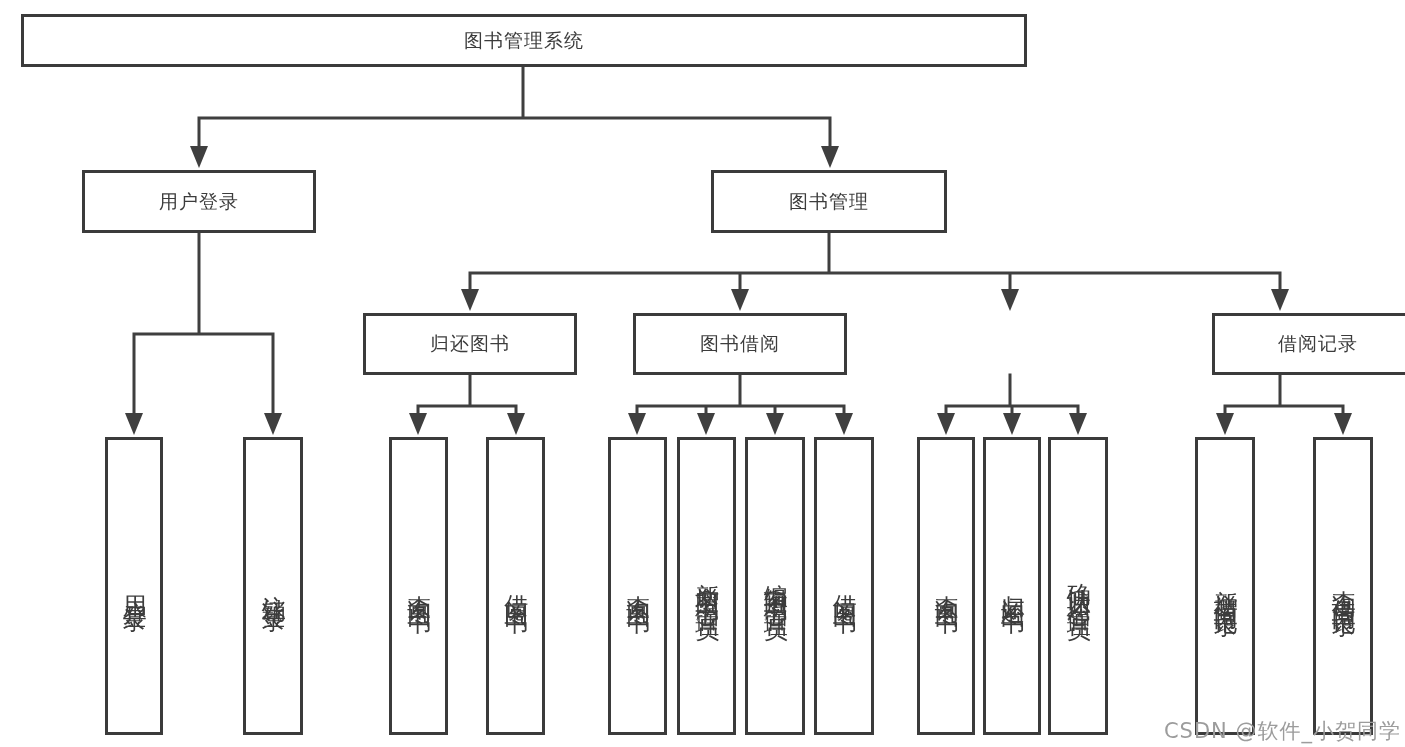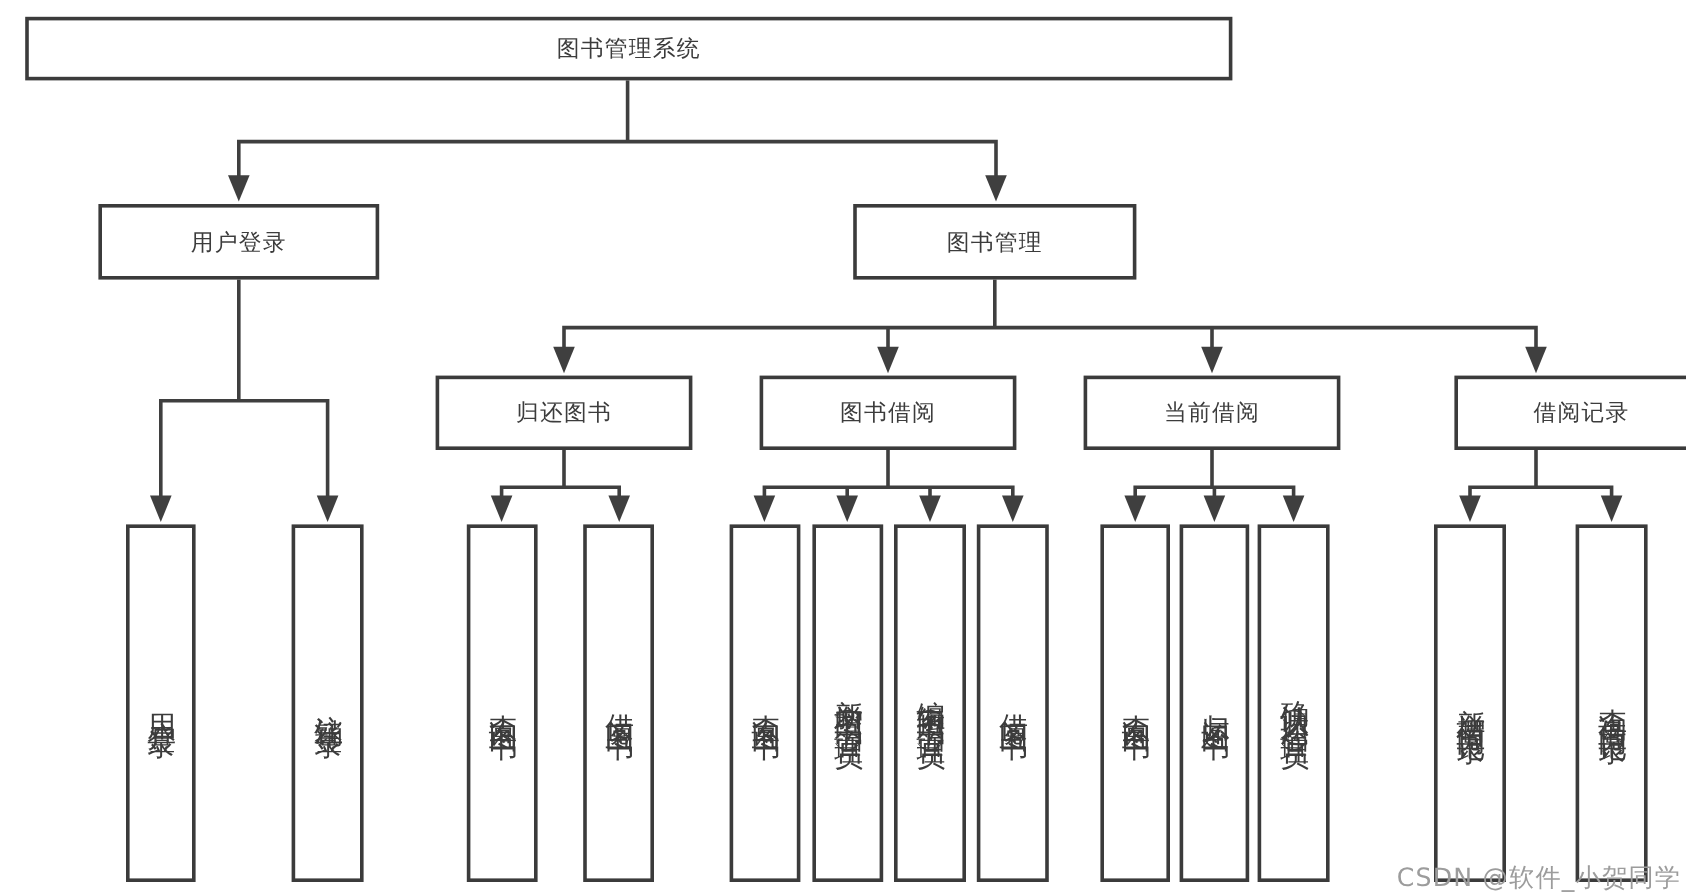--- a/index.html
+++ b/index.html
@@ -63,21 +63,20 @@
     </g>
   </svg>
 
   <div class="node h" style="left:21px;top:14px;width:1006px;height:53px">图书管理系统</div>
 
   <div class="node h" style="left:82px;top:170px;width:234px;height:63px">用户登录</div>
   <div class="node h" style="left:711px;top:170px;width:236px;height:63px">图书管理</div>
 
   <div class="node h" style="left:363px;top:313px;width:214px;height:62px">归还图书</div>
   <div class="node h" style="left:633px;top:313px;width:214px;height:62px">图书借阅</div>
-  <div class="node h" style="left:903px;top:313px;width:214px;height:62px">当前借阅</div>
   <div class="node h" style="left:1212px;top:313px;width:212px;height:62px">借阅记录</div>
 
   <div class="node v" style="left:105px;top:437px;width:58px;height:298px">
     <span class="vtxt">用户登录</span>
   </div>
   <div class="node v" style="left:243px;top:437px;width:60px;height:298px">
     <span class="vtxt">注销登录</span>
   </div>
 
   <div class="node v" style="left:389px;top:437px;width:59px;height:298px">

